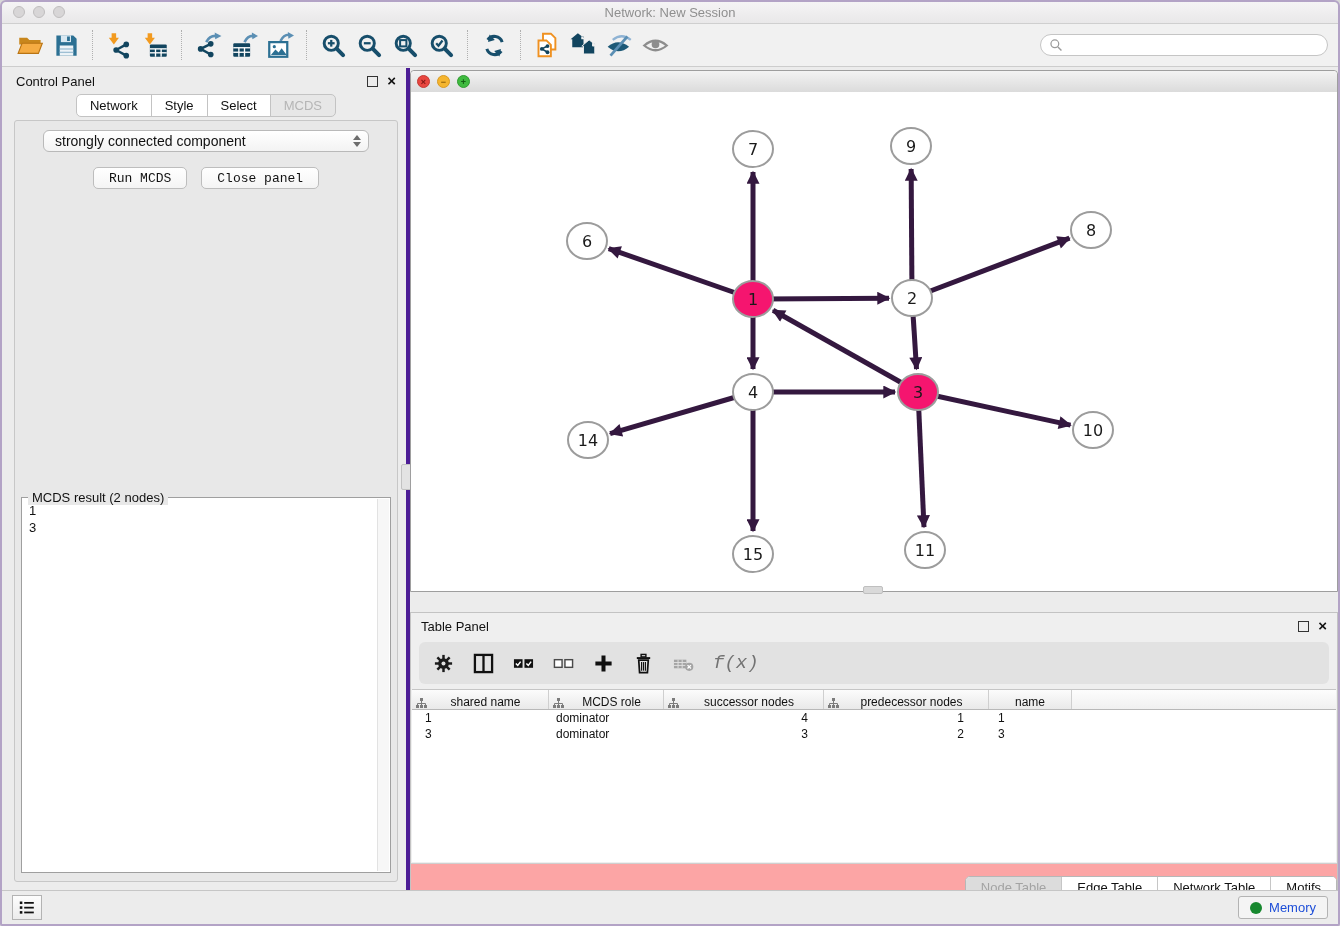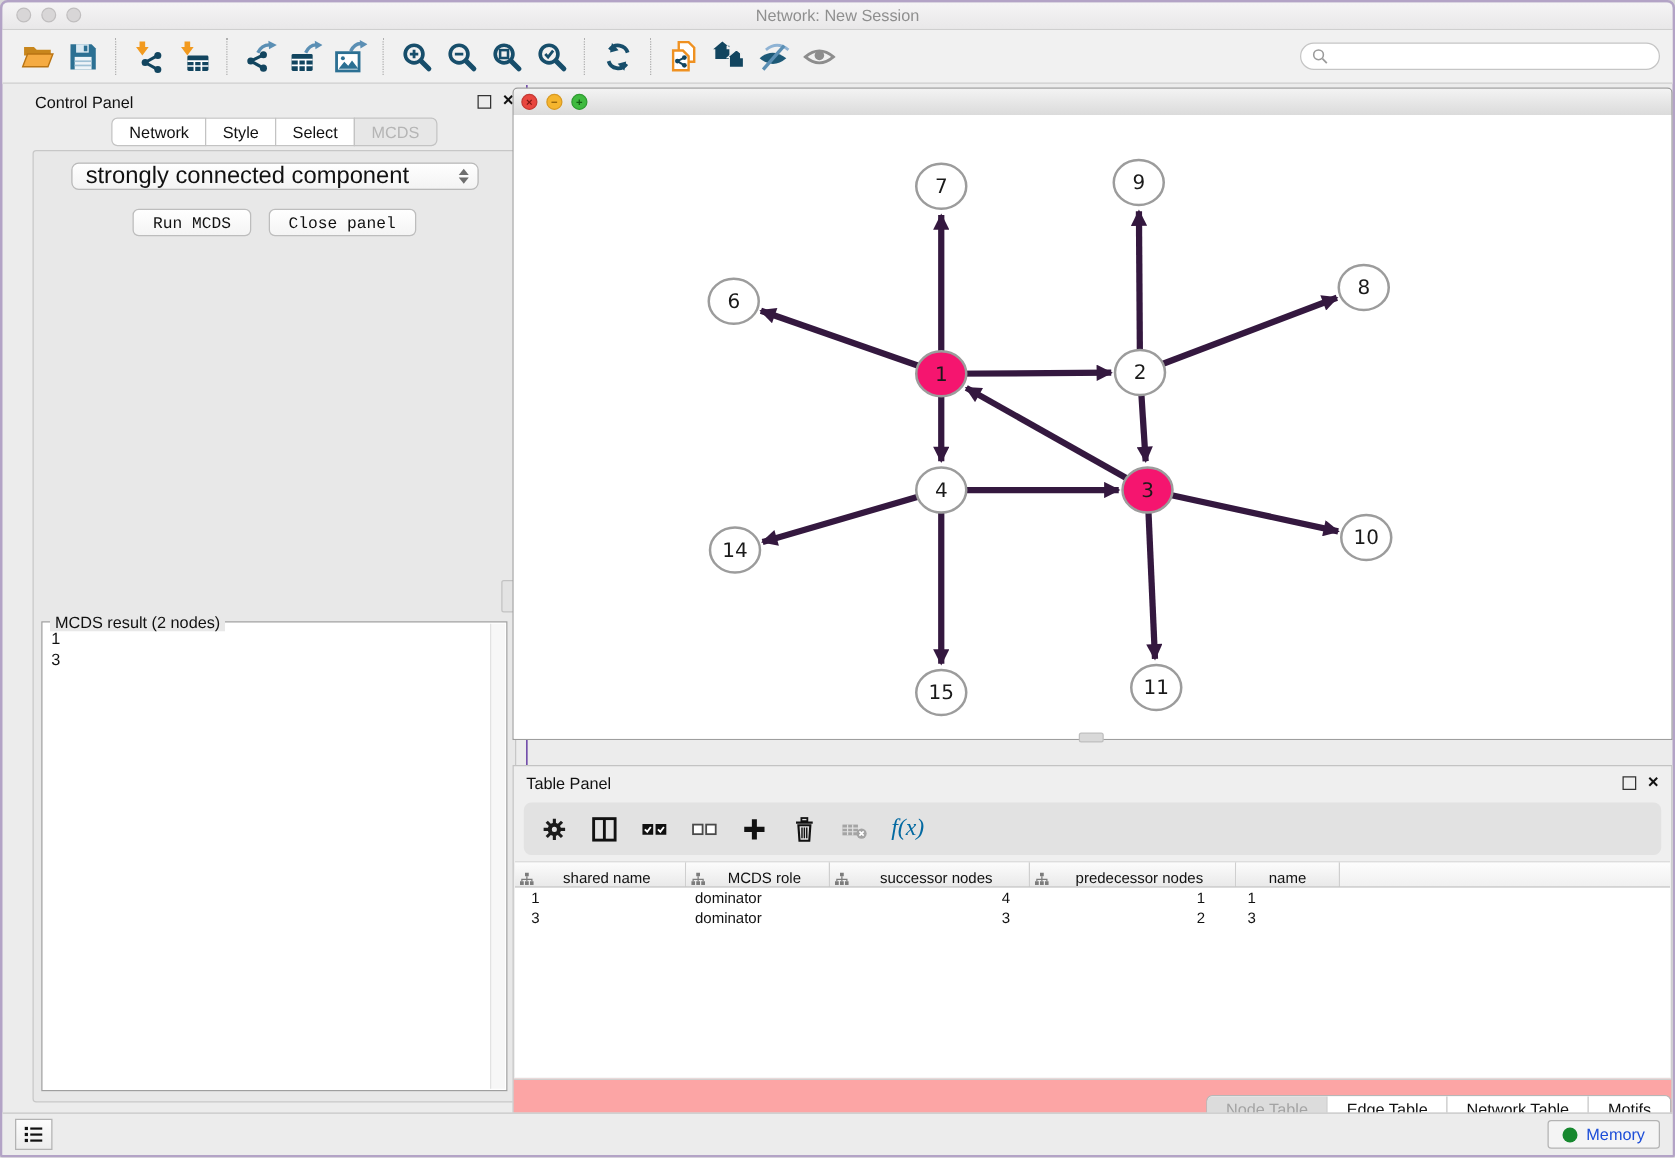--- a/index.html
+++ b/index.html
@@ -14,33 +14,33 @@
 
   
   .toolbar{position:absolute;top:22px;left:0;right:0;height:43px;background:#f1f1f1;border-bottom:1px solid #cdcdcd;display:flex;align-items:center;padding:0 10px;box-sizing:border-box}
   .tb{width:36px;height:34px;background:none;border:none;display:flex;align-items:center;justify-content:center;padding:0;cursor:pointer}
   .tb svg{width:27px;height:27px}
   .sep{width:0;height:30px;border-left:1px dotted #b0b0b0;margin:0 8px}
   .search{margin-left:auto;width:288px;height:22px;border:1px solid #c5c5c5;border-radius:12px;background:#fff;display:flex;align-items:center;padding:0 8px;gap:5px;box-sizing:border-box}
   .search input{border:none;outline:none;flex:1;font-size:13px;background:transparent;font-family:"Liberation Sans",sans-serif}
 
   
-  .control-panel{position:absolute;left:16px;top:66px;width:404px;height:826px;background:#ececec;border-right:1px solid #4c1d95;box-sizing:border-box}
+  .control-panel{position:absolute;left:4px;top:66px;width:404px;height:826px;background:#ececec;border-right:4px solid #4c1d95;box-sizing:border-box}
   .panel-head{height:26px;display:flex;align-items:center;padding:0 10px;font-size:13px;color:#111}
   .panel-head .pbtns{margin-left:auto;display:flex;align-items:center;gap:9px}
   .float-ico{width:9px;height:9px;border:1.6px solid #333;display:inline-block}
   .close-ico{font-size:15px;font-weight:700;color:#111;line-height:12px;cursor:pointer}
   .cp-tabs{display:flex;justify-content:center;position:relative;z-index:2}
   .cp-tab{font-size:13px;color:#111;background:#fff;border:1px solid #c3c3c3;padding:3px 13px;margin-left:-1px;cursor:pointer}
   .cp-tab:first-child{border-radius:5px 0 0 5px;margin-left:0}
   .cp-tab.last{border-radius:0 5px 5px 0}
   .cp-tab.active{background:#e7e7e7;color:#b5b5b5}
   .cp-body{position:absolute;top:52px;left:8px;right:8px;bottom:12px;background:#e8e8e8;border:1px solid #c7c7c7;border-radius:3px}
   .opt-label{margin-top:18px;text-align:center;font-size:13px;color:#111}
-  .selectbox{margin:9px auto 0;width:310px;height:20px;display:flex;align-items:center;border:1px solid #b9b9b9;border-radius:6px;background:linear-gradient(#ffffff,#f3f3f3);padding:0 7px;font-size:19px;cursor:pointer;box-sizing:content-box}
+  .selectbox{margin:9px auto 0;width:310px;height:20px;display:flex;align-items:center;border:1px solid #b9b9b9;border-radius:6px;background:linear-gradient(#ffffff,#f3f3f3);padding:0 7px;font-size:14px;cursor:pointer;box-sizing:content-box}
   .selectbox .val{flex:1;padding-left:4px;color:#111}
   .stepper{display:flex;flex-direction:column;gap:2px;align-items:center}
   .stepper i{display:block;width:0;height:0;border-left:4px solid transparent;border-right:4px solid transparent}
   .stepper .up{border-bottom:5px solid #6d6d6d}
   .stepper .dn{border-top:5px solid #6d6d6d}
   .btn-row{margin-top:15px;display:flex;justify-content:center;gap:14px}
   .btn{font-family:Liberation Mono, monospace;font-size:13px;color:#111;padding:2px 15px;background:linear-gradient(#ffffff,#f4f4f4);border:1px solid #bdbdbd;border-radius:5px;cursor:pointer;height:22px}
   .result-group{position:absolute;left:6px;right:6px;top:376px;bottom:8px;border:1px solid #9f9f9f;background:#fff}
   .result-legend{position:absolute;top:-8px;left:6px;background:#e8e8e8;padding:0 4px;font-size:13px;color:#111}
   .result-list{position:absolute;inset:1px;padding:3px 6px;font-size:13px;color:#111;overflow:hidden}
@@ -59,21 +59,21 @@
   .light.green{background:#3fba3f;border:1px solid #2f9b31;color:#135f14}
   .nw-title .nw-text{position:absolute;left:0;right:0;text-align:center;font-size:13px;color:#1a1a1a}
   .net-canvas{position:absolute;left:0;top:21px;width:926px;height:499px;background:#fff;cursor:default}
   .h-handle{position:absolute;left:452px;bottom:-3px;width:18px;height:6px;background:#d9d9d9;border:1px solid #bfbfbf;border-radius:2px;cursor:row-resize}
 
   
   .table-panel{position:absolute;left:408px;top:610px;width:928px;height:293px;background:#efefef;border:1px solid #c3c3c3;box-sizing:border-box}
   .tp-toolbar{margin:3px 8px 0;height:42px;background:#e2e2e2;border-radius:6px;display:flex;align-items:center;padding:0 14px;gap:19px}
   .tp-btn{background:none;border:none;padding:0;display:flex;align-items:center;justify-content:center;cursor:pointer;height:26px}
   .tp-btn svg{width:21px;height:21px}
-  .fx{font-family:Liberation Serif, serif;font-style:italic;font-size:19px;color:#0369a1}
+  .fx{font-family:Liberation Mono, monospace;font-style:italic;font-size:19px;color:#737373}
   .tp-table{position:absolute;left:1px;right:1px;top:76px;bottom:42px;background:#fff;overflow:hidden}
   .thead{display:flex;height:19px;border-top:1px solid #c6c6c6;border-bottom:1px solid #b8b8b8}
   .th{display:flex;align-items:flex-end;padding:0 4px;border-right:1px solid #cfcfcf;background:linear-gradient(#fcfcfc,#e9e9e9);box-sizing:border-box}
   .th .lbl{flex:1;text-align:center;font-size:12px;color:#111;white-space:nowrap}
   .th svg{width:11px;height:11px;flex:0 0 auto}
   .th.filler{flex:1;border-right:none;background:linear-gradient(#fdfdfd,#f0f0f0)}
   .c0{width:137px}.c1{width:115px}.c2{width:160px}.c3{width:165px}.c4{width:83px}
   .trow{display:flex;height:16px;align-items:center}
   .td{font-size:12px;color:#111;box-sizing:border-box;white-space:nowrap}
   .td.c0{padding-left:13px}.td.c1{padding-left:7px}

